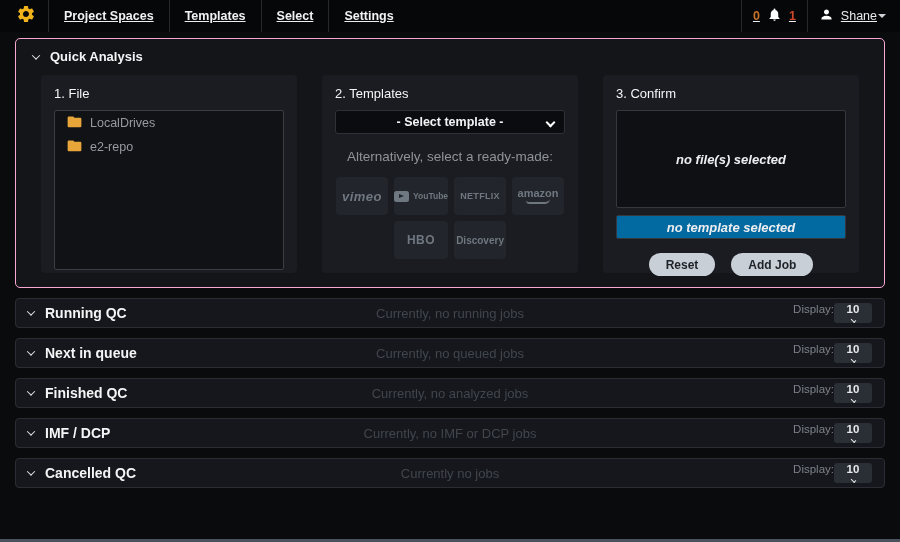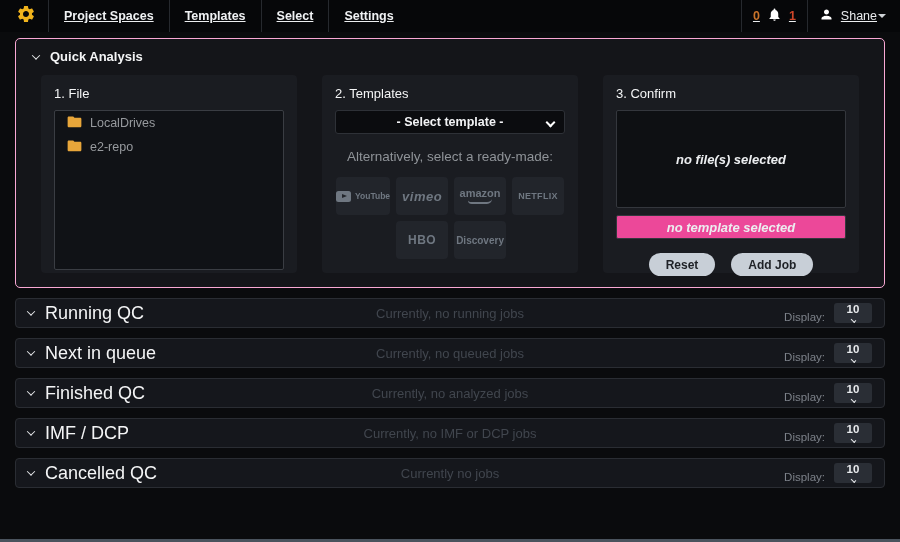--- a/index.html
+++ b/index.html
@@ -53,30 +53,30 @@
   .amazon-smile { width:24px; height:5px; border-bottom:2px solid #6f7781; border-radius:0 0 12px 9px; }
   .b-netflix .brand-label { font-size:9px; font-weight:800; letter-spacing:.3px; }
   .b-hbo .brand-label { font-size:12px; font-weight:800; letter-spacing:.5px; }
   .b-discovery .brand-label { font-size:10px; font-weight:700; }
   .yt-play { width:15px; height:11px; background:#6f7781; border-radius:2.5px; position:relative; }
   .yt-play::after { content:""; position:absolute; left:5.5px; top:3px; width:0; height:0; border-left:5px solid #22252b; border-top:2.8px solid transparent; border-bottom:2.8px solid transparent; }
 
   
   .files-box { margin-top:9px; height:98px; background:#0e1013; border:1px solid #34373d; border-radius:2px; display:flex; align-items:center; justify-content:center; }
   .placeholder-text { font-size:13px; font-style:italic; font-weight:700; color:#eceef0; }
-  .tpl-box { margin-top:7px; height:24px; background:#ec4899; border:1px solid #34373d; border-radius:2px; display:flex; align-items:center; justify-content:center; }
+  .tpl-box { margin-top:7px; height:24px; background:#0369a1; border:1px solid #34373d; border-radius:2px; display:flex; align-items:center; justify-content:center; }
   .confirm-btns { margin-top:14px; display:flex; justify-content:center; gap:16px; }
   .pill-btn { height:23px; padding:0 17px; background:#c8cfd7; color:#1e2126; border:none; border-radius:12px; font-family:inherit; font-size:12px; font-weight:700; display:flex; align-items:center; cursor:pointer; }
 
   
   .section-row { position:relative; height:30px; margin-top:10px; background:#15171c; border:1px solid #2a2d33; border-radius:4px; display:flex; align-items:center; padding:0 12px; }
   .row-left { display:flex; align-items:center; gap:11px; cursor:pointer; }
-  .row-label { font-size:18px; font-weight:400; color:#f4f5f6; }
+  .row-label { font-size:14px; font-weight:700; color:#f4f5f6; }
   .row-status { position:absolute; left:0; right:0; text-align:center; font-size:13px; color:#41464e; pointer-events:none; }
-  .row-right { margin-left:auto; display:flex; align-items:flex-end; gap:9px; }
+  .row-right { margin-left:auto; display:flex; align-items:flex-start; }
   .display-label { font-size:11.5px; color:#7d828a; }
   .display-select { height:20px; min-width:38px; background:#2a2e35; border-radius:3px; display:flex; align-items:center; justify-content:center; gap:5px; padding:0 7px; cursor:pointer;flex-direction:column; }
   .display-value { font-size:11.5px; font-weight:700; color:#e8eaec; }
   .display-select .chev { width:5px; height:5px; border-width:1.6px; }
 
   .bottom-strip { position:absolute; left:0; bottom:0; width:100%; height:3px; background:#4a535d; }
 </style>
 </head>
 <body>
 
@@ -154,33 +154,33 @@
         </div>
 
         <div class="panel">
           <div class="panel-title">2. Templates</div>
           <div class="tpl-select">
             <span class="tpl-select-value">- Select template -</span>
             <span class="sel-chev"></span>
           </div>
           <div class="alt-label">Alternatively, select a ready-made:</div>
           <div class="brand-grid">
+            <div class="brand-btn b-vimeo">
+              <span class="brand-label">vimeo</span>
+            </div>
             <div class="brand-btn b-youtube">
               <span class="yt-play"></span>
               <span class="brand-label">YouTube</span>
             </div>
-            <div class="brand-btn b-vimeo">
-              <span class="brand-label">vimeo</span>
+            <div class="brand-btn b-netflix">
+              <span class="brand-label">NETFLIX</span>
             </div>
             <div class="brand-btn b-amazon">
               <span class="brand-label">amazon</span>
               <span class="amazon-smile"></span>
-            </div>
-            <div class="brand-btn b-netflix">
-              <span class="brand-label">NETFLIX</span>
             </div>
             <div class="brand-btn b-hbo pos-hbo">
               <span class="brand-label">HBO</span>
             </div>
             <div class="brand-btn b-discovery pos-discovery">
               <span class="brand-label">Discovery</span>
             </div>
           </div>
         </div>
 

